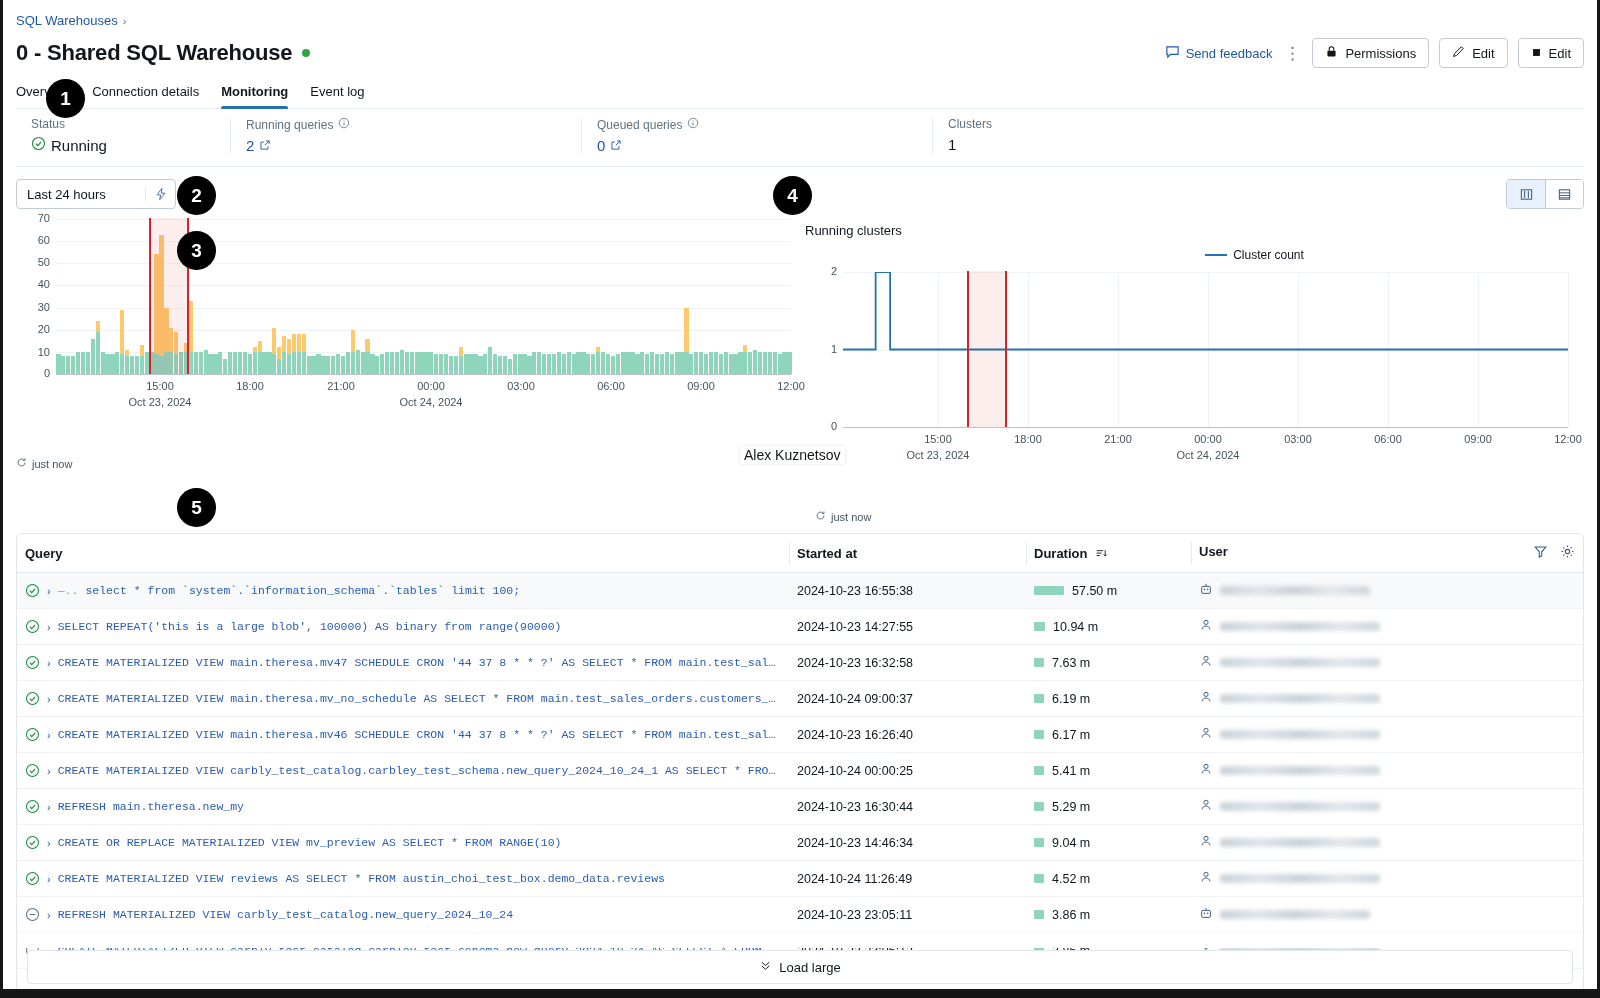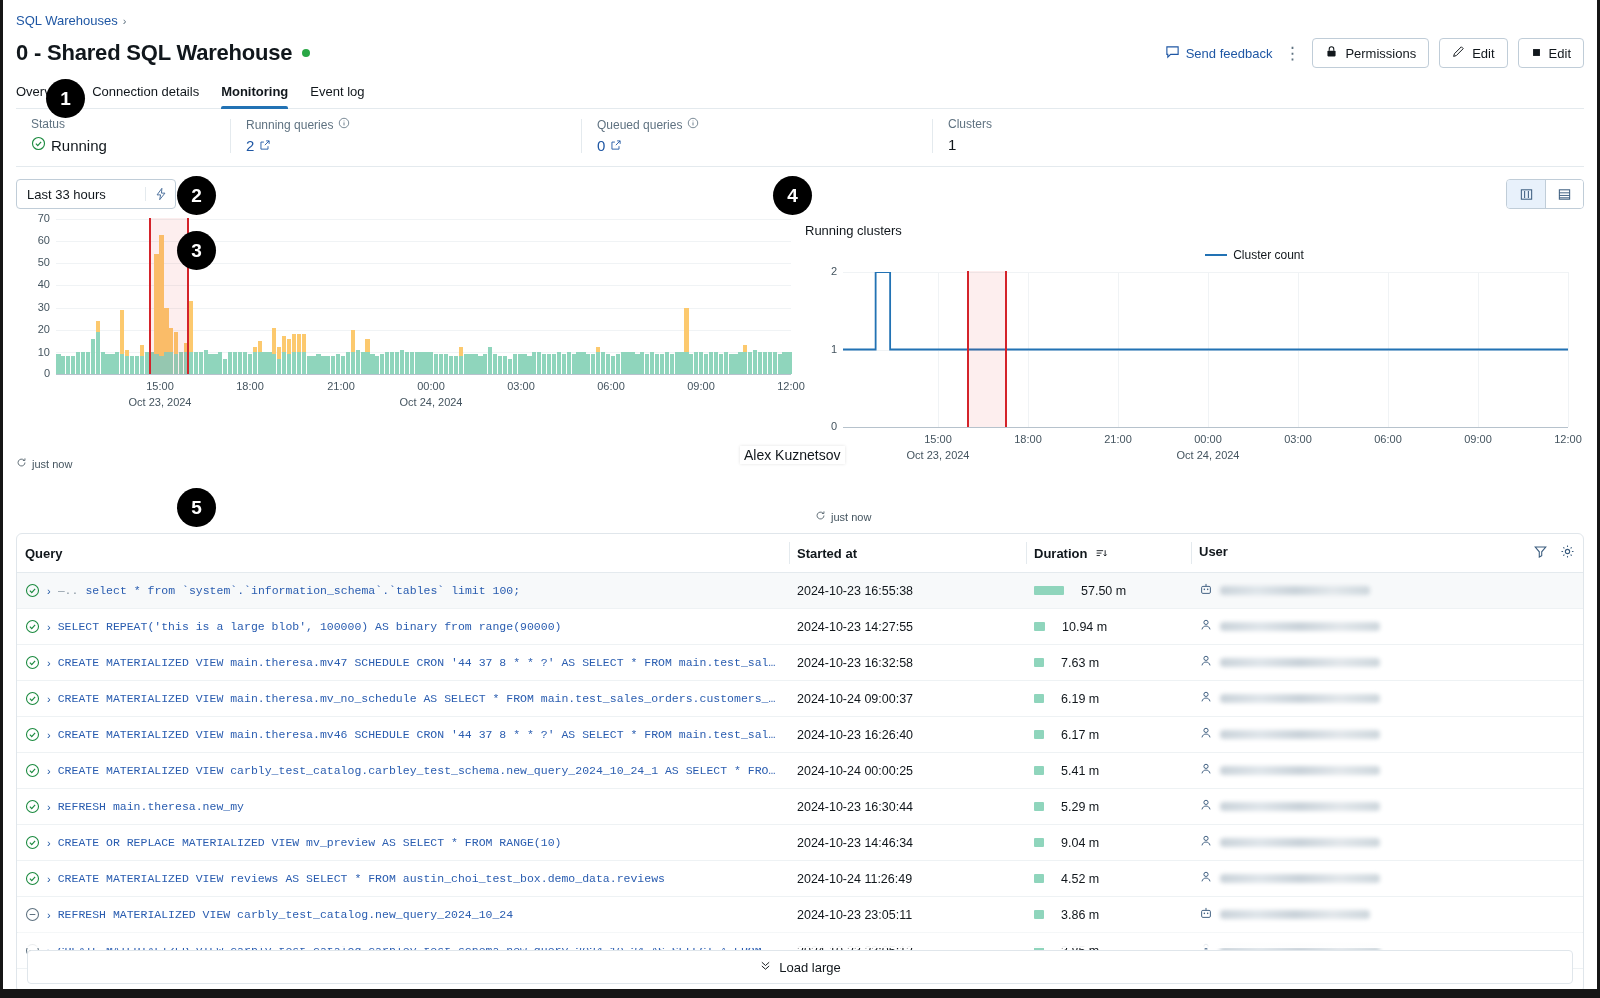--- a/index.html
+++ b/index.html
@@ -120,21 +120,21 @@
   td { font-size: 12.5px; padding: 9px 8px; border-bottom: 1px solid #eef2f4; vertical-align: middle; }
   tr.hl td { background: #f7f9fa; }
 
   .q-cell { display: flex; align-items: center; gap: 7px; overflow: hidden; }
   .q-txt {
     font-family: "Liberation Mono", monospace; font-size: 11.5px; color: #2a5db0;
     white-space: nowrap; overflow: hidden; text-overflow: ellipsis;
   }
   .chev { color: #1f57a4; font-size: 11px; }
   .ok-ic, .no-ic { width: 15px; height: 15px; flex: 0 0 15px; }
-  .dur { display: flex; align-items: center; gap: 17px; }
+  .dur { display: flex; align-items: center; gap: 8px; }
   .dur .b { height: 9px; border-radius: 1px; background: #8fd5bc; }
   .user { display: flex; align-items: center; gap: 7px; }
   .blur { height: 9px; border-radius: 4px;
     background: linear-gradient(90deg,#c9d2d9,#dfe5ea,#c9d2d9,#e2e7eb,#cdd6dc);
     filter: blur(2.2px); }
 
   .loadmore-wrap {
     position: absolute; left: 10px; right: 10px; bottom: 8px; height: 34px;
     border: 1px solid #e0e6eb; border-radius: 4px; background: #fff;
     display: flex; align-items: center; justify-content: center; gap: 7px;
@@ -273,21 +273,21 @@
     <div class="metric">
       <div class="mlabel">Clusters</div>
       <div class="mval">1</div>
     </div>
   </div>
 
   <div class="charts">
 
     <div class="chart-col left">
       <div class="range-sel">
-        <div class="txt">Last 33 hours</div>
+        <div class="txt">Last 24 hours</div>
         <div class="bolt">
           <svg width="14" height="14" viewBox="0 0 16 16">
               <path d="M9 1.5L3.5 9H7.5L6.5 14.5L12.5 7H8.5z" fill="none" stroke="#4a6e9b" stroke-width="1.1"></path>
             </svg>
         </div>
       </div>
 
 
 
       <div class="plot" id="plot-left" style="height:200px">

